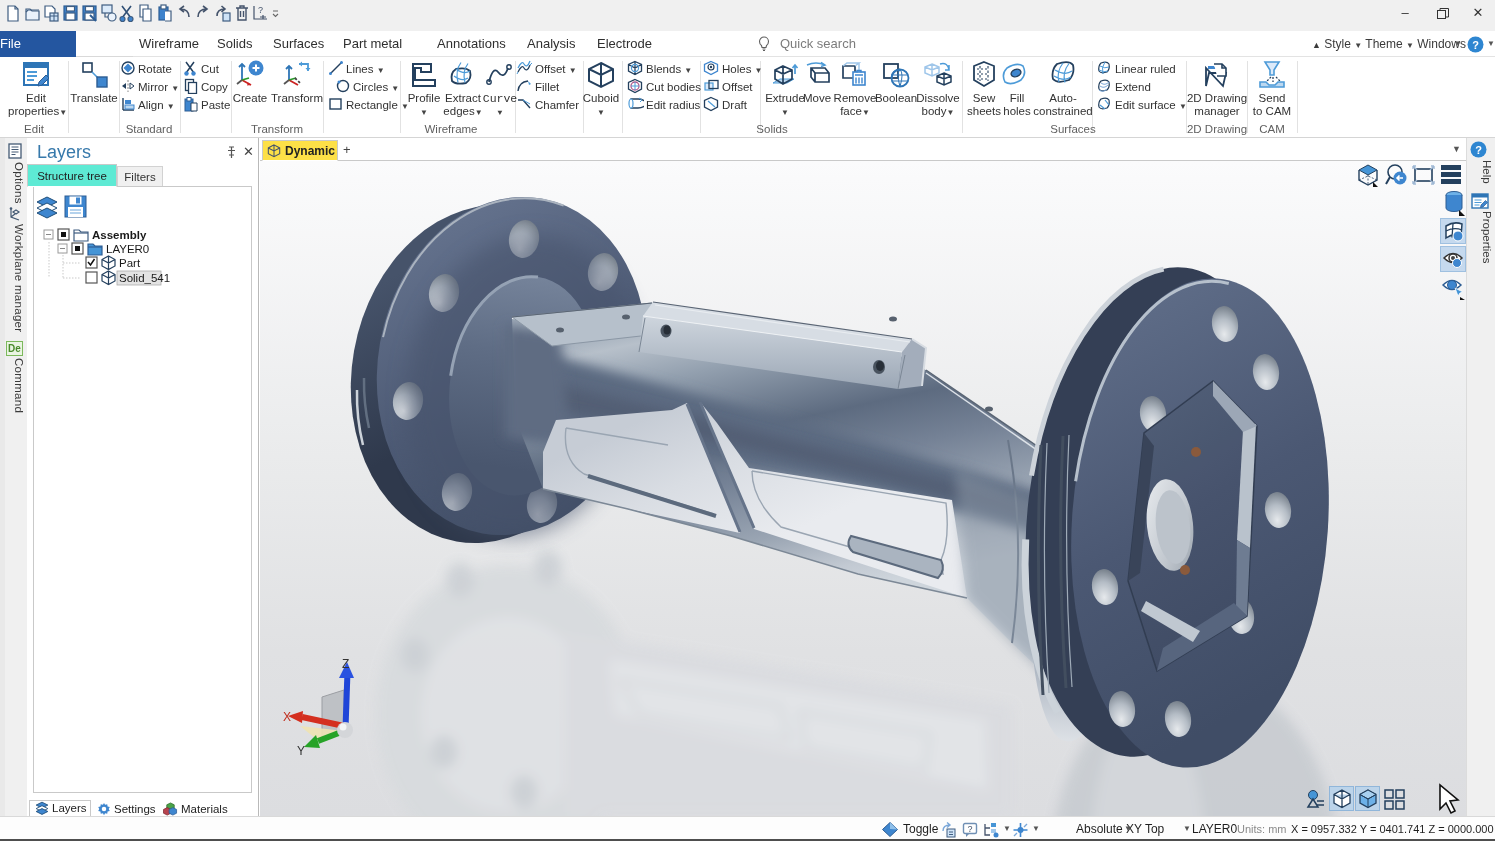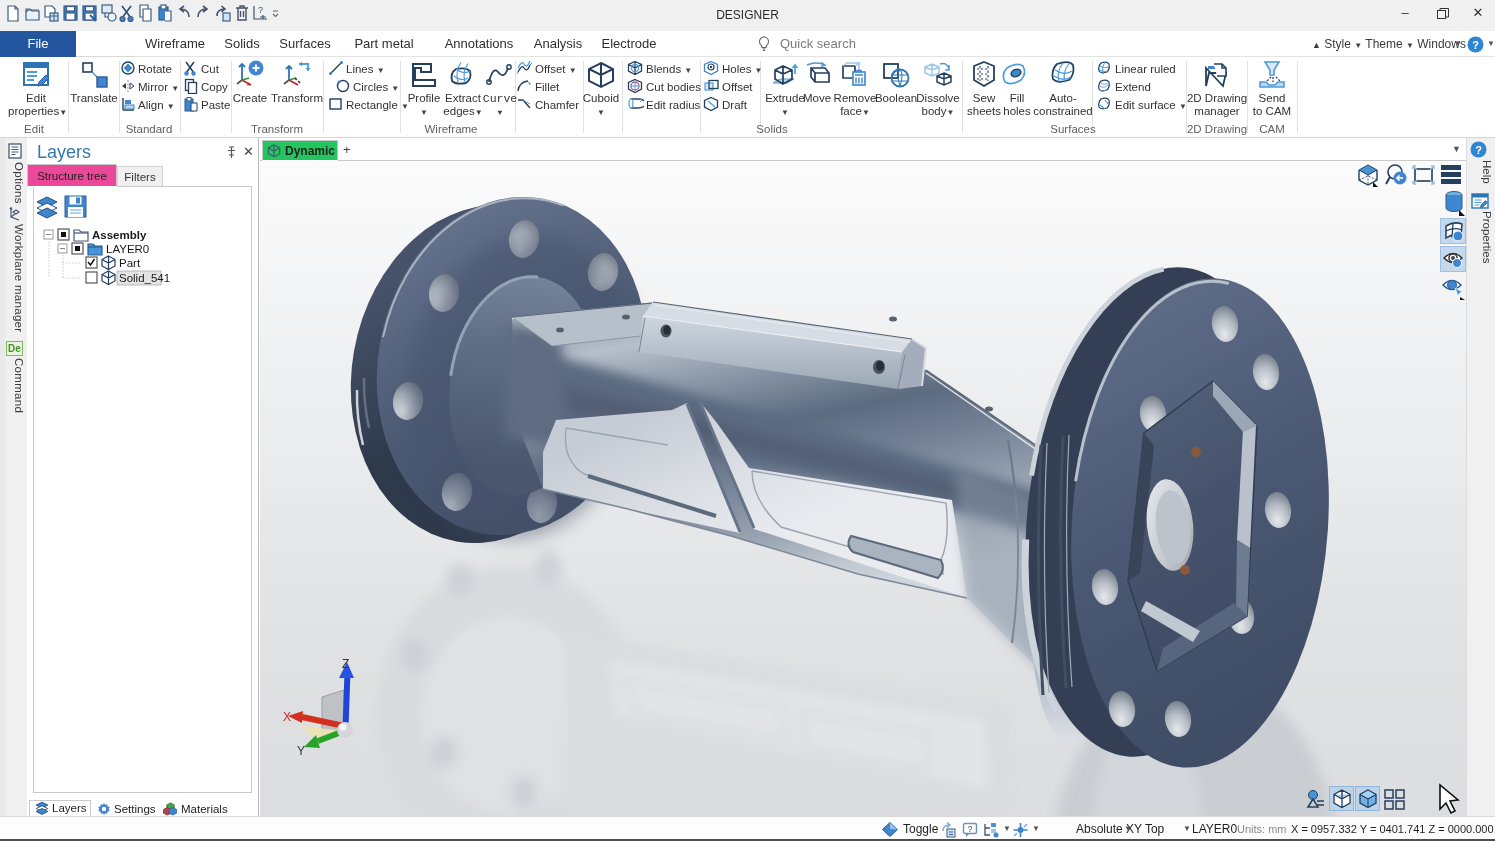--- a/index.html
+++ b/index.html
@@ -1,21 +1,21 @@
 <!DOCTYPE html>
 <html><head><meta charset="utf-8">
 <style>
 *{margin:0;padding:0;box-sizing:border-box;}
 html,body{width:1495px;height:841px;overflow:hidden;font-family:"Liberation Sans",sans-serif;background:#fff;}
 .abs{position:absolute;}
 #titlebar{position:absolute;left:0;top:0;width:1495px;height:31px;background:#f0f0f0;}
 #title{position:absolute;left:0;top:8px;width:1495px;text-align:center;font-size:12px;color:#2b2b2b;}
 .winbtn{position:absolute;top:0;width:34px;height:26px;color:#333;font-size:13px;text-align:center;line-height:26px;}
 #tabrow{position:absolute;left:0;top:31px;width:1495px;height:26px;background:#fff;border-bottom:1px solid #e3e3e3;}
-.rtab{position:absolute;top:0;height:44px;line-height:26px;font-size:13px;color:#2f2f2f;text-align:center;}
+.rtab{position:absolute;top:0;height:44px;line-height:26px;font-size:13px;color:#2f2f2f;text-align:left;}
 #filetab{left:0;width:76px;background:#2456a0;color:#fff;}
 #hometab{color:#2e75b6;background:#fff;border:1px solid #d9d9d9;border-bottom:none;}
 #ribbon{position:absolute;left:0;top:57px;width:1495px;height:81px;background:#fff;border-bottom:1px solid #d5d5d5;}
 .gsep{position:absolute;top:4px;height:72px;width:1px;background:#e2e2e2;}
 .glabel{position:absolute;top:66px;font-size:11.5px;color:#5f5f5f;text-align:center;}
 .bigbtn{position:absolute;top:3px;text-align:center;font-size:11.5px;color:#333;line-height:13px;}
 .bigbtn svg{display:block;margin:0 auto 2px auto;}
 .smrow{position:absolute;font-size:11.5px;color:#333;height:17px;line-height:17px;white-space:nowrap;}
 .smrow svg{vertical-align:-3px;margin-right:2px;}
 .car{color:#444;font-size:8px;}
@@ -91,21 +91,20 @@
           <path d="M4,5 h12 M6,5 v12 h8 v-12 M8,5 v-2 h4 v2 M8.5,8 v6 M11.5,8 v6" stroke="#44536b" stroke-width="1.4"></path>
         </g>
 <g transform="translate(247,0)">
           <path d="M3,3 v13 h13" stroke="#44536b"></path>
           <text x="7" y="10" font-size="9" fill="#44536b" stroke="none">?</text>
           <path d="M9,14 h6 m-3,-2 v4" stroke="#44536b"></path>
         </g>
 <path d="M269,8 h5 m-5,3 l2.5,2.5 l2.5,-2.5" stroke="#666" stroke-width="1.1"></path>
 </g>
     </svg>
-<div id="title">DESIGNER</div>
 <div class="winbtn" style="left:1388px;">–</div>
 <svg class="abs" style="left:1437px;top:8px" width="12" height="11" viewBox="0 0 12 11">
       <rect x="0.5" y="2.5" width="8" height="8" fill="none" stroke="#333"></rect>
       <path d="M3,2.5 V0.5 H11.5 V9 H9" fill="none" stroke="#333"></path>
     </svg>
 <div class="winbtn" style="left:1461px;">✕</div>
 </div>
 <div id="tabrow">
 <div class="rtab" id="filetab">File</div>
 <div class="rtab" id="hometab" style="left:76px;width:57px;margin-top:25px;">Home</div>
@@ -413,21 +412,21 @@
         <text x="8.5" y="11" font-size="10" font-weight="bold" fill="#4a8b2c" text-anchor="middle">De</text>
       </svg>
 <div class="vtab" style="top:220px;">Command</div>
 </div>
 <div id="lpanel">
 <div style="position:absolute;left:10px;top:4px;font-size:18px;color:#3779ab;">Layers</div>
 <svg class="abs" style="left:198px;top:8px" width="12" height="13" viewBox="0 0 12 13">
         <path d="M4,1 h5 M6.5,1 v8 M4,9 h5 M6.5,9 v3 M3,4.5 h7" stroke="#555" stroke-width="1.2" fill="none" transform="rotate(0 6 6)"></path>
       </svg>
 <div style="position:absolute;left:216px;top:6px;font-size:13px;color:#444;">✕</div>
-<div style="position:absolute;left:0px;top:26px;width:90px;height:23px;background:#ec4899;border:1px solid #c9c9c9;border-bottom:1px solid #fff;font-size:11.5px;color:#222;text-align:center;line-height:22px;z-index:2;">Structure tree</div>
+<div style="position:absolute;left:0px;top:26px;width:90px;height:23px;background:#5eead4;border:1px solid #c9c9c9;border-bottom:1px solid #fff;font-size:11.5px;color:#222;text-align:center;line-height:22px;z-index:2;">Structure tree</div>
 <div style="position:absolute;left:90px;top:28px;width:46px;height:21px;background:#f0f0f0;border:1px solid #d2d2d2;font-size:11.5px;color:#333;text-align:center;line-height:20px;">Filters</div>
 <div style="position:absolute;left:6px;top:48px;width:219px;height:607px;border:1px solid #c9c9c9;background:#fff;"></div>
 <svg class="abs" style="left:8px;top:57px" width="24" height="24" viewBox="0 0 24 24">
         <g fill="#3e86cf" stroke="#1f4e79" stroke-width="1">
           <path d="M12,2 L22,7 L12,12 L2,7 Z"></path>
           <path d="M12,8 L22,13 L12,18 L2,13 Z" fill="#fff"></path>
           <path d="M12,13 L22,18 L12,23 L2,18 Z" fill="#3e86cf"></path>
         </g>
       </svg>
 <svg class="abs" style="left:36px;top:56px" width="25" height="25" viewBox="0 0 25 25">
@@ -490,21 +489,21 @@
 <div style="position:absolute;left:136px;top:664px;font-size:11.5px;color:#222;"><svg style="vertical-align:-3px;margin-right:3px" width="15" height="14" viewBox="0 0 16 15">
           <g stroke-width="0.8">
             <path d="M8,1 l4,2 v4 l-4,2 -4,-2 v-4 z" fill="#4aa348" stroke="#2c6b2a"></path>
             <path d="M4.5,7 l4,2 v4 l-4,2 -4,-2 v-4 z" fill="#b8434e" stroke="#7c2830" transform="translate(0,-1)"></path>
             <path d="M11.5,7 l4,2 v4 l-4,2 -4,-2 v-4 z" fill="#3e86cf" stroke="#2d5d93" transform="translate(-1,-1)"></path>
           </g>
         </svg>Materials</div>
 </div>
 <div id="viewport">
 <div id="vtabbar">
-<div style="position:absolute;left:2px;top:2px;width:76px;height:21px;background:#22c55e;border:1px solid #c9c9c9;border-bottom:1px solid #fff;">
+<div style="position:absolute;left:2px;top:2px;width:76px;height:21px;background:#fde047;border:1px solid #c9c9c9;border-bottom:1px solid #fff;">
 <svg style="position:absolute;left:4px;top:3px" width="14" height="14" viewBox="0 0 16 16">
             <path d="M8,1 L14.5,4.5 V11 L8,14.5 L1.5,11 V4.5 Z M8,1 V8 M1.5,4.5 L8,8 L14.5,4.5 M8,8 V14.5" fill="none" stroke="#44536b" stroke-width="1.2"></path>
           </svg>
 <span style="position:absolute;left:22px;top:3px;font-size:12px;font-weight:bold;color:#222;">Dynamic</span>
 </div>
 <div style="position:absolute;left:83px;top:4px;font-size:13px;color:#444;">+</div>
 <div style="position:absolute;left:1192px;top:6px;font-size:9px;color:#555;">▼</div>
 </div>
 <svg id="scene" viewBox="260 161 1206 655" preserveAspectRatio="none">
 <defs>

